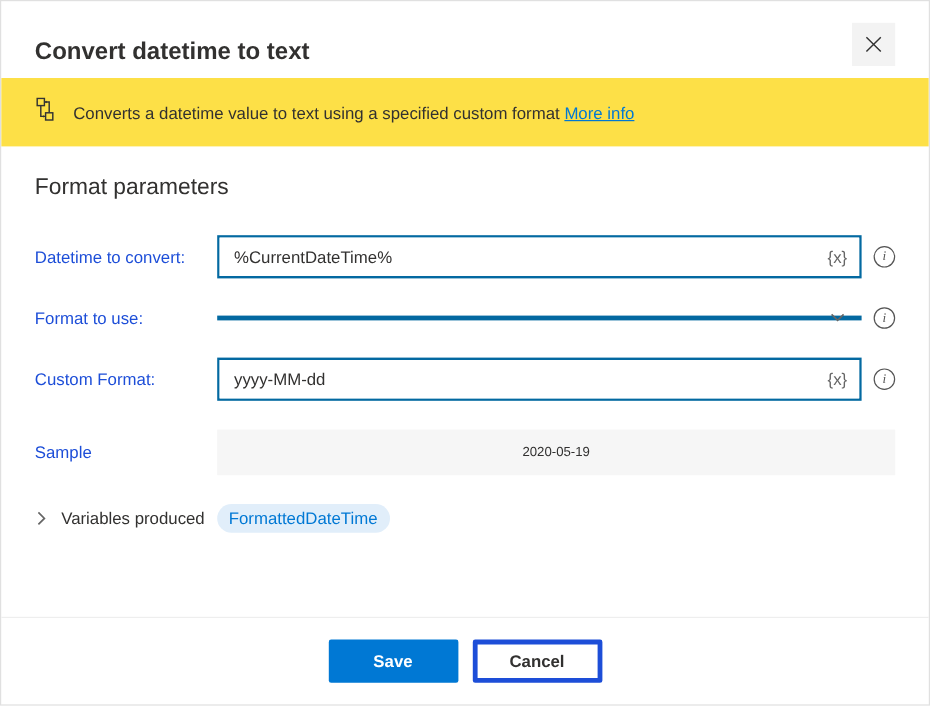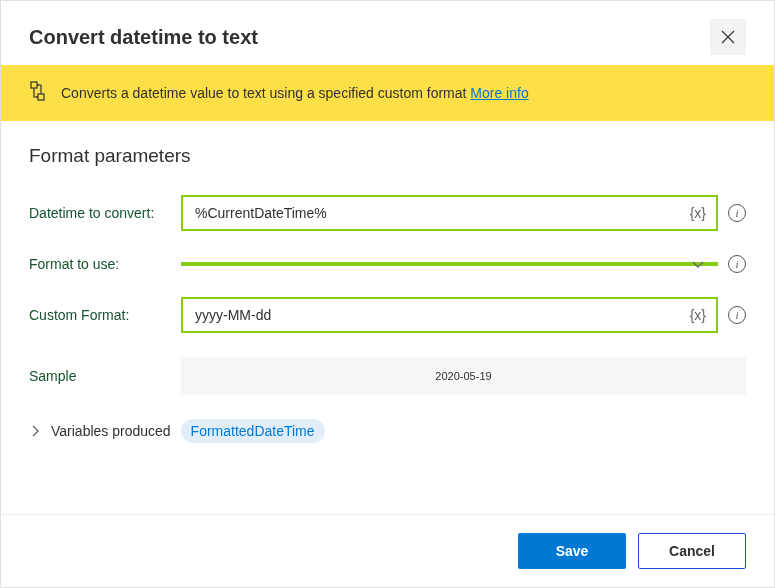--- a/index.html
+++ b/index.html
@@ -1,44 +1,44 @@
 <!DOCTYPE html>
 <html><head>
   <meta charset="utf-8">
   <style>
     * { box-sizing: border-box; margin: 0; padding: 0; font-family: 'Segoe UI', Tahoma, Geneva, Verdana, sans-serif; }
     body { background: #fff; width: 775px; height: 588px; border: 1px solid #e0e0e0; display: flex; flex-direction: column; }
-    .header { display: flex; justify-content: space-between; align-items: center; padding: 18px 28px 10px 28px; gap: 44px; }
+    .header { display: flex; justify-content: space-between; align-items: flex-end; padding: 18px 28px 10px 28px; gap: 44px; }
     .header h1 { font-size: 20px; font-weight: 600; color: #323130; }
     .close-btn { width: 36px; height: 36px; background: #f3f3f3; display: flex; align-items: center; justify-content: center; cursor: pointer; }
     .close-btn svg { width: 14px; height: 14px; }
     .info-bar { background: #fde047; padding: 16px 28px; display: flex; align-items: center; gap: 14px; }
     .info-icon { flex-shrink: 0; }
     .info-text { font-size: 14px; color: #323130; }
     .info-text a { color: #0078d4; text-decoration: underline; }
     .content { flex: 1; padding: 24px 28px 10px 28px; overflow-y: auto; }
     .section-title { font-size: 19px; font-weight: 400; color: #323130; margin-bottom: 28px; }
     .param-row { display: flex; align-items: center; margin-bottom: 24px; }
-    .param-label { width: 152px; flex-shrink: 0; font-size: 14px; color: #14532d; }
+    .param-label { width: 152px; flex-shrink: 0; font-size: 14px; color: #1d4ed8; }
     .param-control { flex: 1; position: relative; }
-    .highlighted { border: 2px solid #84cc16; }
+    .highlighted { border: 2px solid #0369a1; }
     .input-field { width: 100%; height: 36px; border: 1px solid #888; padding: 0 44px 0 12px; font-size: 14px; color: #323130; background: #fff; display: flex; align-items: center; }
     .input-field-bare { border: none; height: 32px; }
     .var-icon { position: absolute; right: 10px; top: 50%; transform: translateY(-50%); font-size: 14px; color: #666; }
     .chev-icon { position: absolute; right: 12px; top: 50%; transform: translateY(-50%); }
     .help-icon { margin-left: 10px; width: 18px; height: 18px; border: 1px solid #555; border-radius: 50%; display: flex; align-items: center; justify-content: center; font-size: 11px; color: #555; flex-shrink: 0; cursor: pointer; font-family: Georgia, serif; font-style: italic; }
     .sample-box { flex: 1; background: #f6f6f6; height: 38px; display: flex; align-items: center; justify-content: center; font-size: 11px; color: #323130; }
     .vars-row { display: flex; align-items: center; gap: 10px; }
     .vars-chev { transform: rotate(-90deg); }
     .vars-label { font-size: 14px; color: #323130; }
     .var-badge { background: #e1eefa; color: #0078d4; padding: 4px 10px; font-size: 14px; border-radius: 12px; }
-    .footer { border-top: 1px solid #eee; padding: 18px 28px; display: flex; justify-content: flex-end; gap: 12px; }
+    .footer { border-top: 1px solid #eee; padding: 18px 28px; display: flex; justify-content: center; gap: 12px; }
     .btn { min-width: 108px; height: 36px; font-size: 14px; font-weight: 600; border-radius: 2px; cursor: pointer; }
     .btn-primary { background: #0078d4; color: #fff; border: none; }
-    .btn-secondary { background: #fff; color: #323130; border: 1px solid #1d4ed8; }
+    .btn-secondary { background: #fff; color: #323130; border: 4px solid #1d4ed8; }
   </style>
 </head>
 <body>
 
 <div class="header">
   <h1>Convert datetime to text</h1>
   <div class="close-btn">
     <svg viewBox="0 0 14 14">
         <path d="M1 1 L13 13 M13 1 L1 13" stroke="#333" stroke-width="1.2" fill="none"></path>
       </svg>

